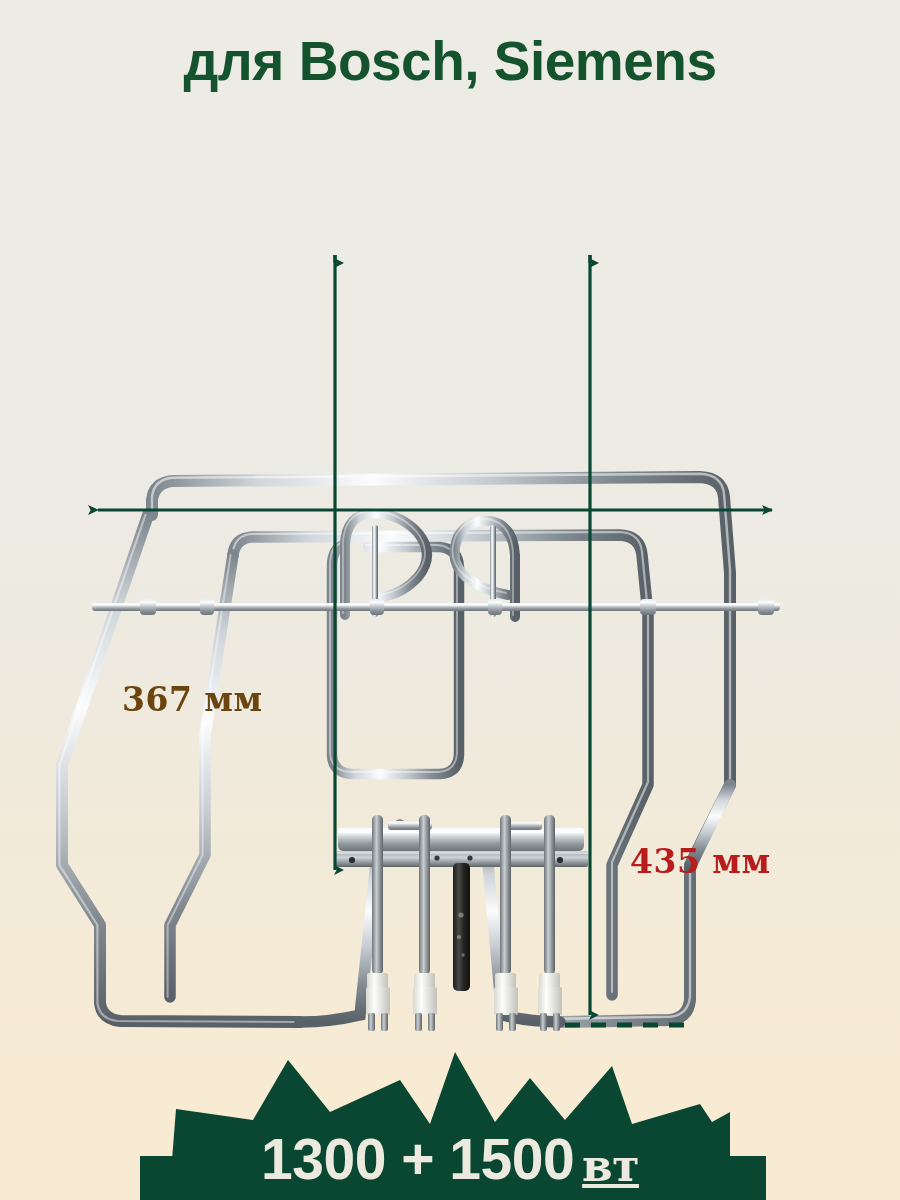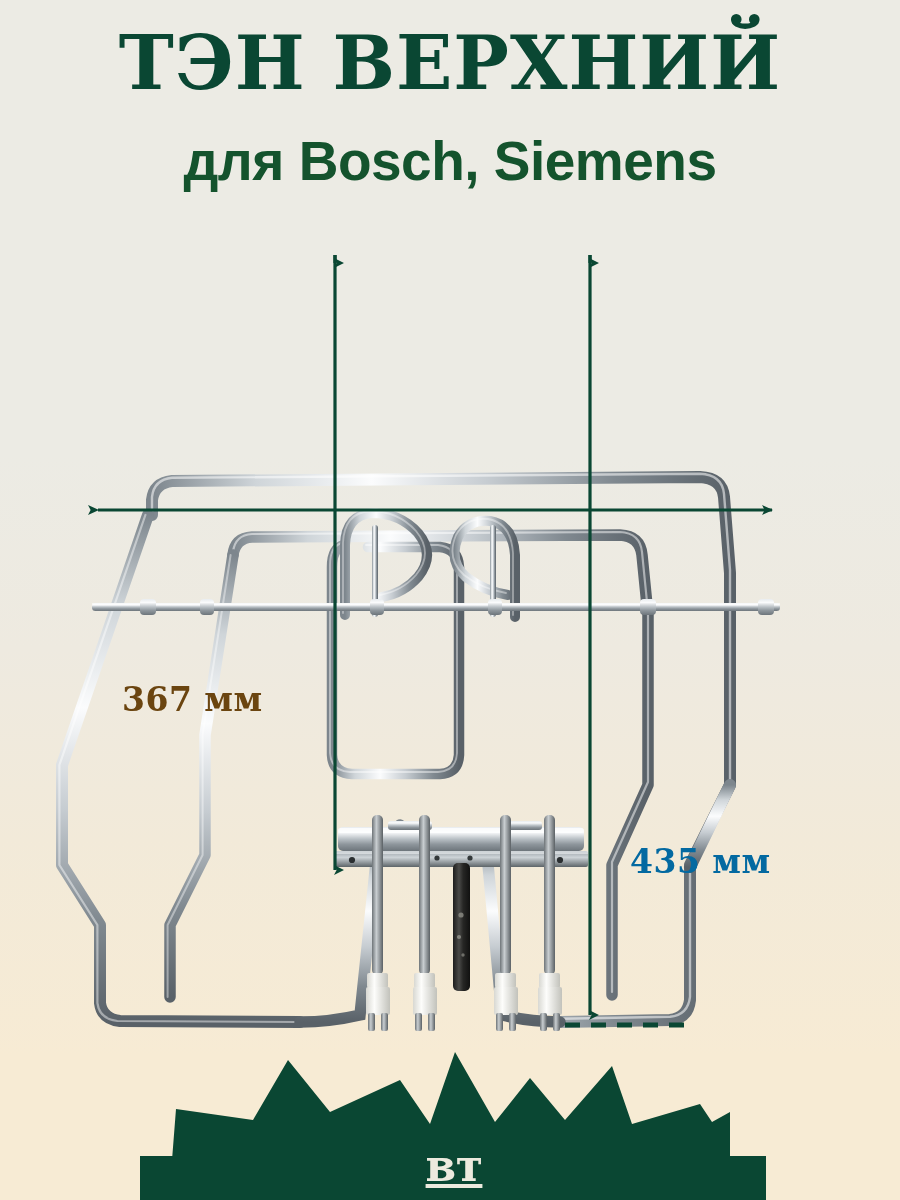--- a/index.html
+++ b/index.html
@@ -72,21 +72,20 @@
     font-family:"DejaVu Serif","Liberation Serif",serif !important;
     font-size:44px !important;
     padding-left:8px;
     text-decoration:underline;
   }
 </style>
 </head>
 <body style="background: linear-gradient(rgb(236, 235, 228) 0%, rgb(236, 235, 228) 38%, rgb(238, 234, 224) 54%, rgb(242, 234, 217) 70%, rgb(247, 235, 212) 88%, rgb(247, 235, 212) 100%);">
 
 <div id="header">
-  <div id="title" style="color: rgb(10, 71, 51);">ТЭН ВЕРХНИЙ</div>
   <div id="subtitle" style="color: #14532d;">для Bosch, Siemens</div>
 </div>
 
 <div id="stage">
 
   <svg id="product-photo" viewBox="0 0 900 835">
     <defs>
 
       <linearGradient id="tubeV" x1="0" y1="0" x2="0" y2="1">
         <stop offset="0%" stop-color="#7d868d"></stop>
@@ -276,34 +275,35 @@
       <line x1="590" y1="30" x2="590" y2="22" stroke="#0a4733" stroke-width="3.2" transform="translate(0,8) rotate(180 590 26)" marker-end="url(#ahUp)"></line>
       <line x1="565" y1="800" x2="692" y2="800" stroke="#0a4733" stroke-width="5" stroke-dasharray="15 11" stroke-linecap="butt"></line>
     </g>
 
     <g>
       <line x1="98" y1="285" x2="772" y2="285" stroke="#0a4733" stroke-width="3.2" marker-start="url(#ahSide)" marker-end="url(#ahSide)"></line>
     </g>
   </svg>
 
   <div class="dim-label" id="label-367" style="color: rgb(107, 69, 16);">367 мм</div>
-  <div class="dim-label" id="label-435" style="color: #0369a1;">435 мм</div>
+  <div class="dim-label" id="label-435" style="color: #b91c1c;">435 мм</div>
 </div>
 
 <div id="badge">
   <svg id="badge-svg" width="900" height="148" viewBox="0 0 900 148">
     <path d="M 176,57
              L 253,68  L 288,8   L 330,60
              L 400,28  L 430,72
              L 455,0   L 495,70
              L 530,26  L 565,68
              L 612,14  L 632,72
              L 700,52  L 712,70
              L 730,60
              L 730,108
              L 766,148 L 140,148 L 172,108
              Z" fill="#0a4733"></path>
     <rect x="140" y="104" width="626" height="44" fill="#0a4733"></rect>
   </svg>
   <div id="badge-text" style="color: rgb(236, 234, 222);">
+    <span>1300 + 1500</span>
     <span id="badge-unit">вт</span>
   </div>
 </div>
 
 </body></html>

